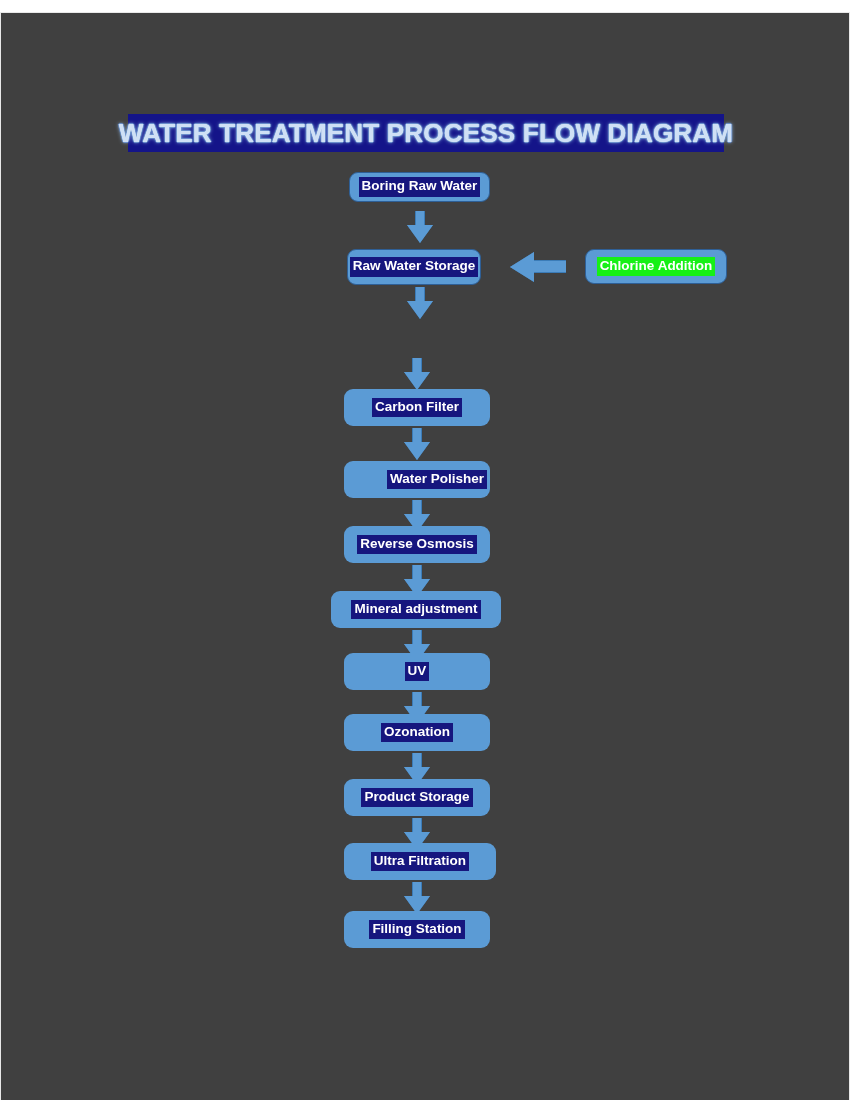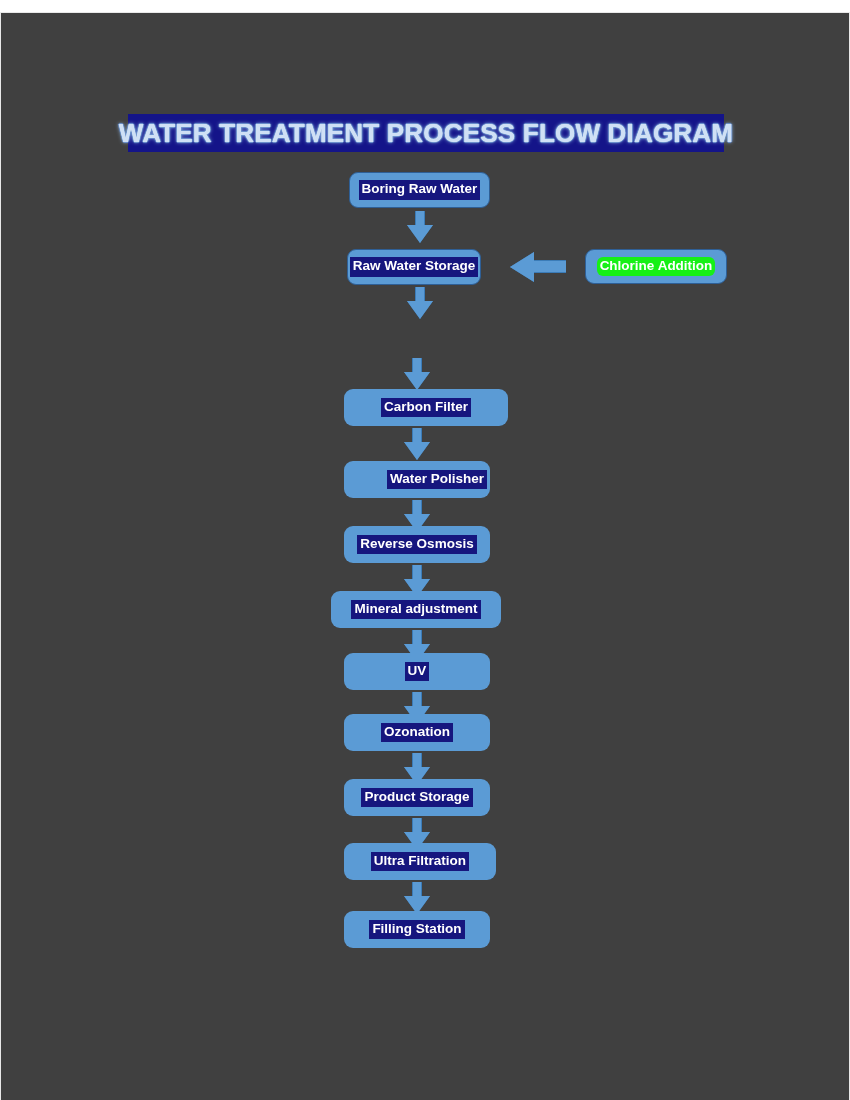--- a/index.html
+++ b/index.html
@@ -73,21 +73,20 @@
     font-size: 13.5px;
     font-weight: bold;
     color: #ffffff;
     background: #16167e;
     padding: 1px 3px 2px 3px;
     line-height: 1.22;
     white-space: nowrap;
   }
   .node-label.green {
     background: #16f016;
-    border-radius: 6px;
   }
 
   
   .arrow-down {
     position: absolute;
     width: 26px;
     height: 32px;
   }
   .arrow-down .shaft {
     position: absolute;
@@ -145,21 +144,21 @@
 </style>
 </head>
 <body>
 
 <div id="page">
 
   <div id="title-banner">
     <span id="title-text">WATER TREATMENT PROCESS FLOW DIAGRAM</span>
   </div>
 
-  <div class="node outlined" style="left:348px; top:159px; width:141px; height:36px;">
+  <div class="node outlined" style="left:348px; top:159px; width:141px; height:30px;">
     <span class="node-label">Boring Raw Water</span>
   </div>
 
   <div class="arrow-down" style="left:406px; top:198px;">
     <div class="shaft"></div>
     <div class="head"></div>
   </div>
 
   <div class="node outlined" style="left:346px; top:236px; width:134px; height:36px;">
     <span class="node-label">Raw Water Storage</span>
@@ -178,21 +177,21 @@
     <div class="shaft"></div>
     <div class="head"></div>
   </div>
 
 
   <div class="arrow-down" style="left:403px; top:345px;">
     <div class="shaft"></div>
     <div class="head"></div>
   </div>
 
-  <div class="node" style="left:343px; top:376px; width:164px; height:37px;">
+  <div class="node" style="left:343px; top:376px; width:146px; height:37px;">
     <span class="node-label">Carbon Filter</span>
   </div>
 
   <div class="arrow-down" style="left:403px; top:415px;">
     <div class="shaft"></div>
     <div class="head"></div>
   </div>
 
   <div class="node" style="left:343px; top:448px; width:146px; height:37px;padding-left:40px;">
     <span class="node-label">Water Polisher</span>

